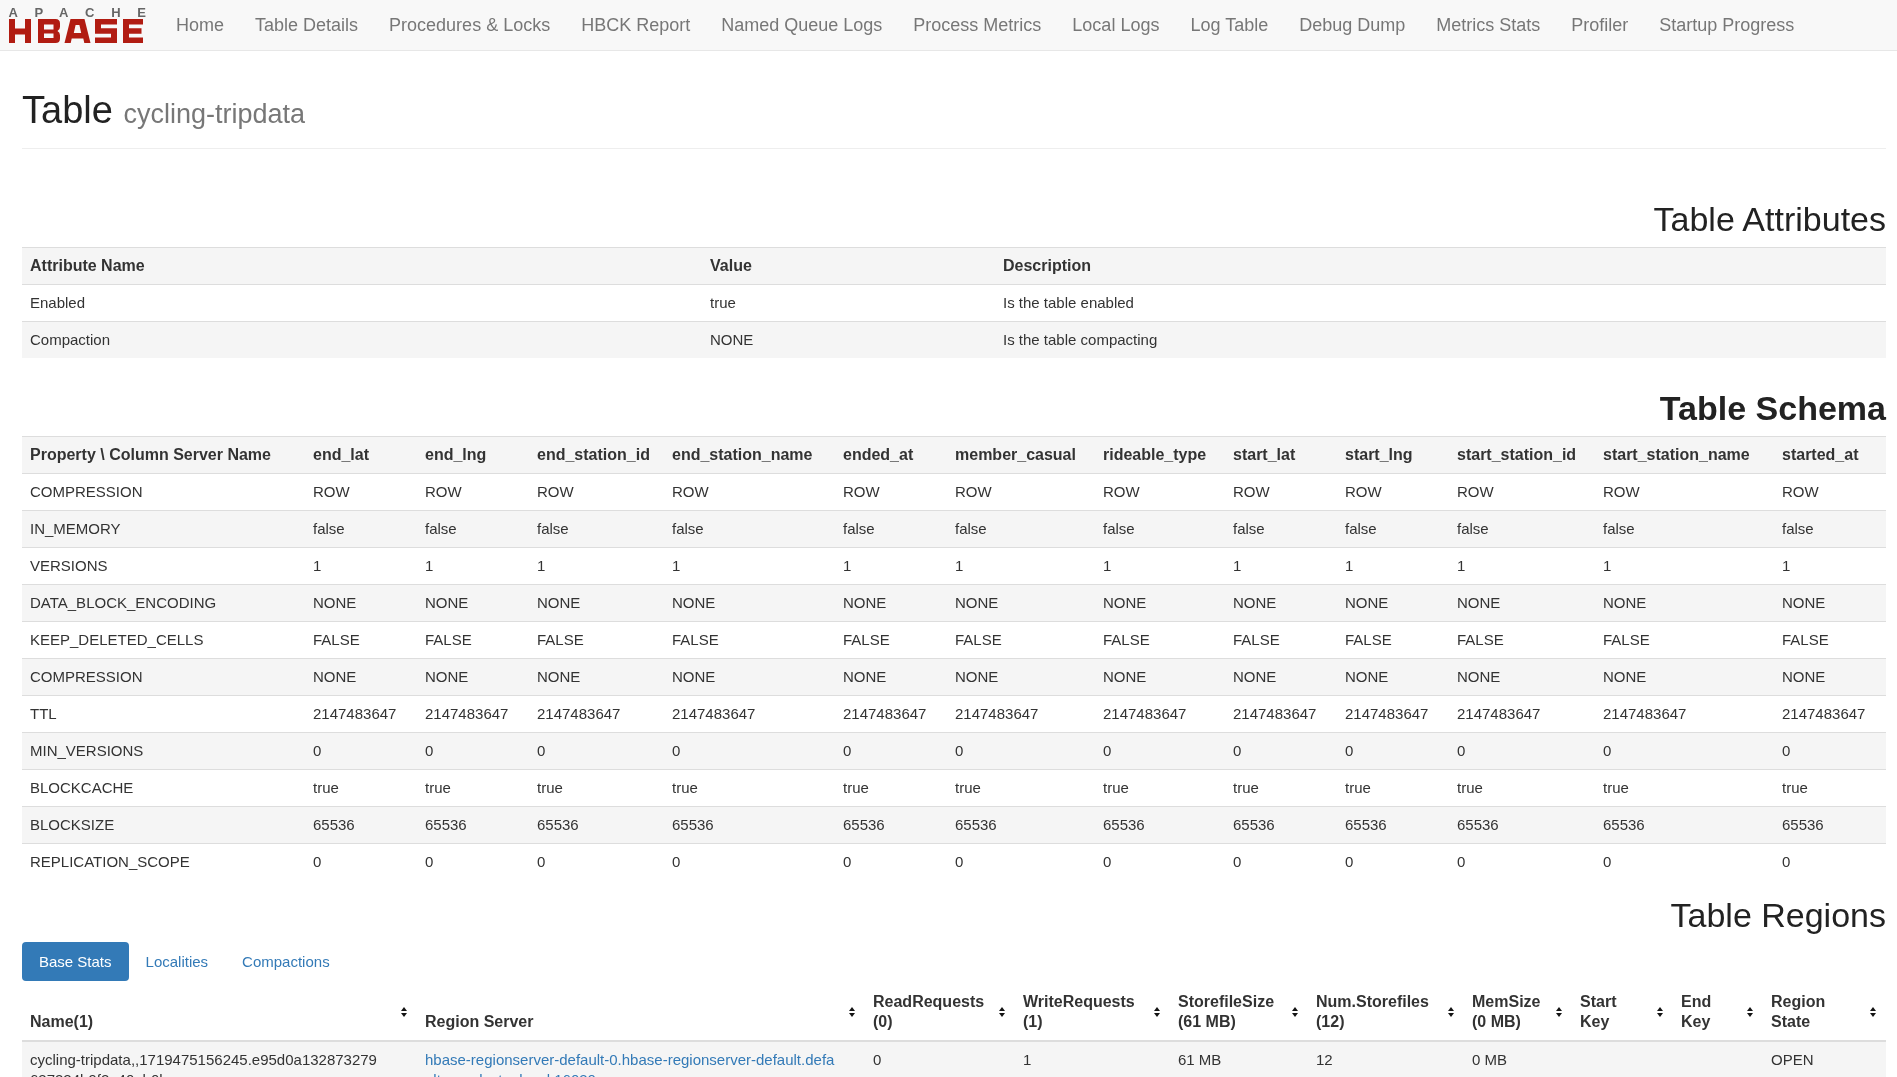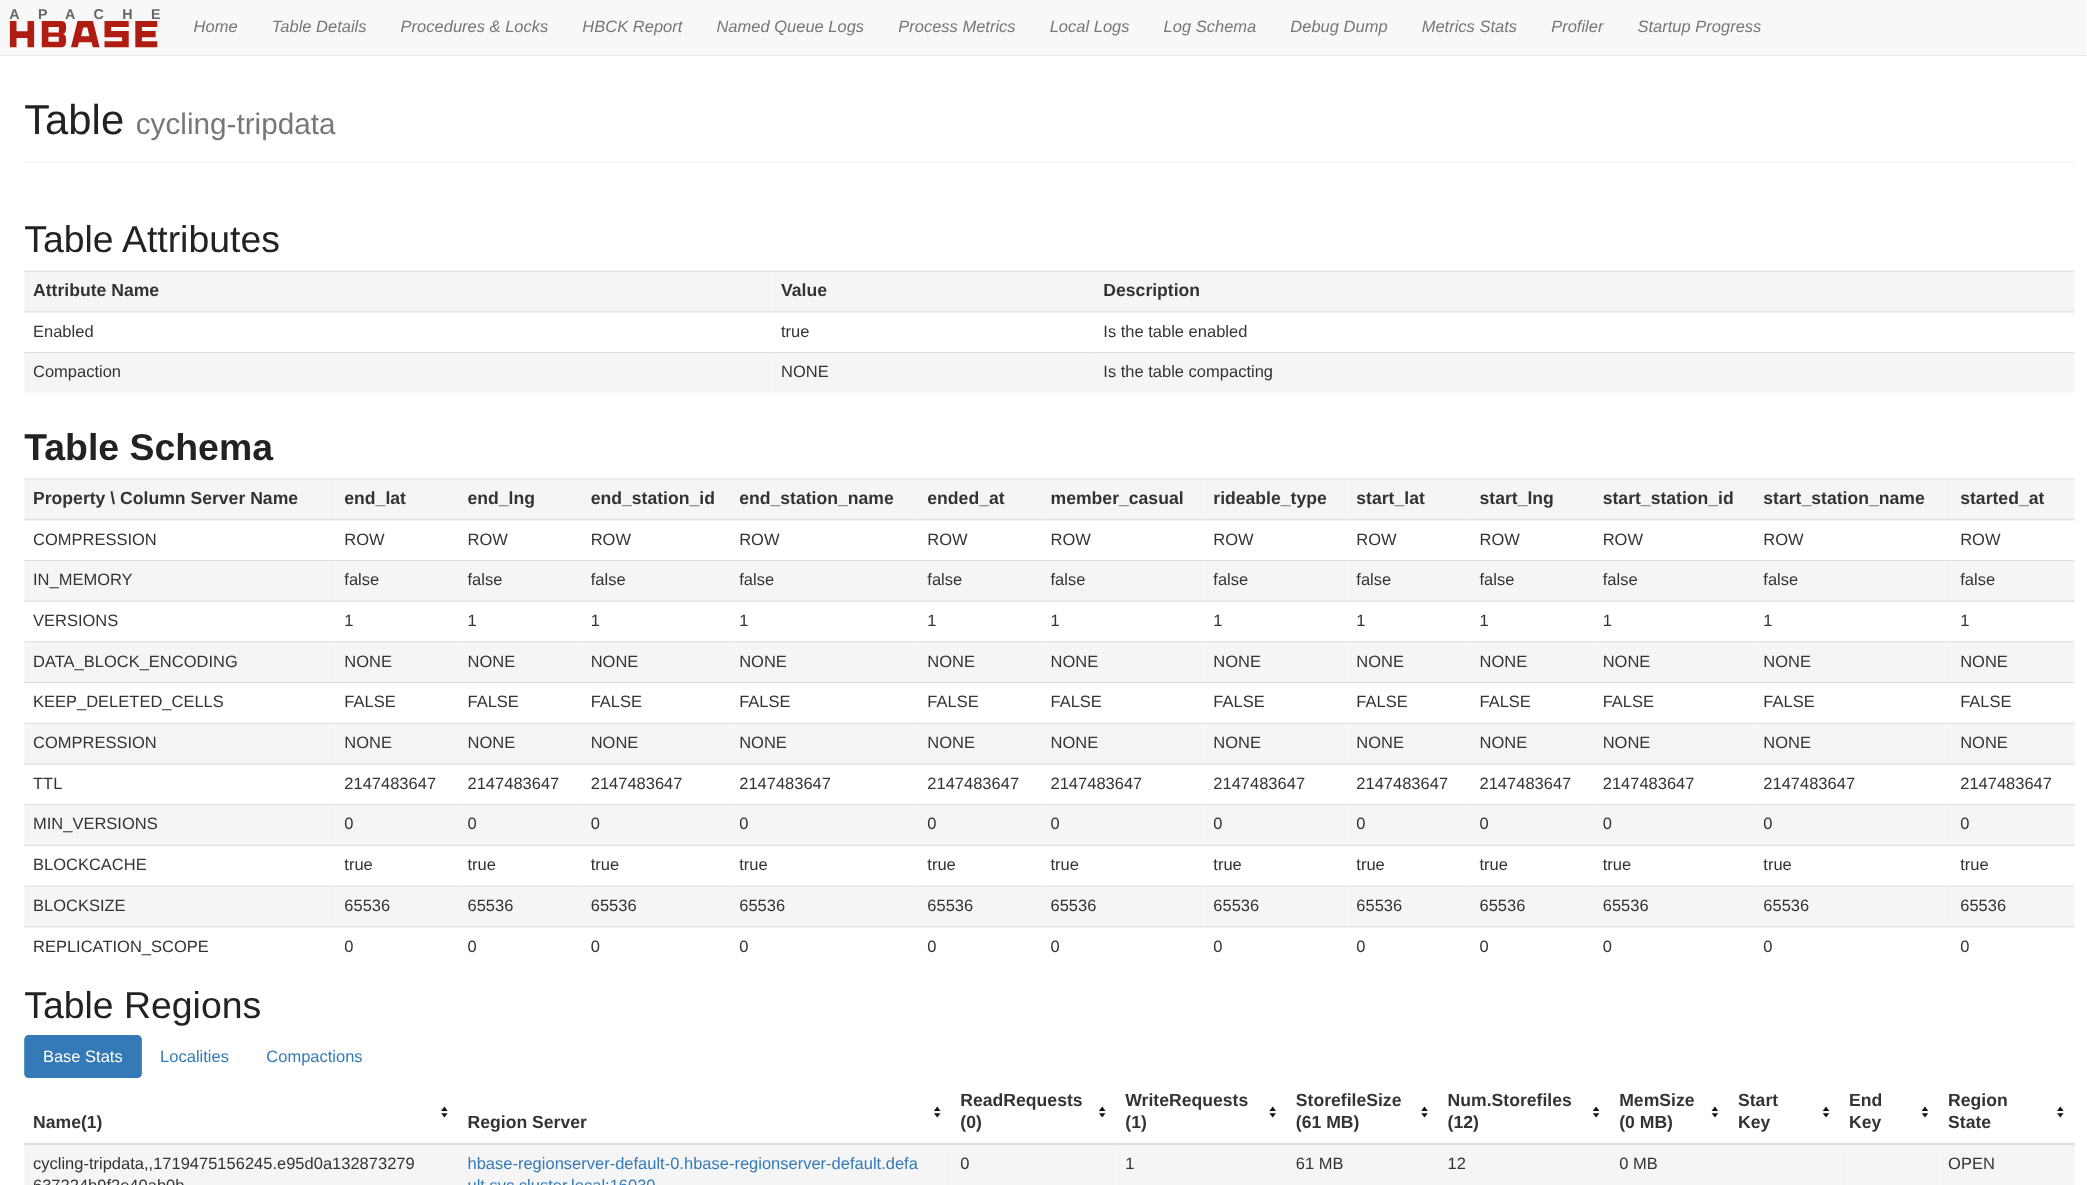--- a/index.html
+++ b/index.html
@@ -5,27 +5,27 @@
 * { box-sizing: border-box; }
 html,body { margin:0; padding:0; background:#fff; }
 body { font-family:"Liberation Sans", sans-serif; font-size:15px; color:#333; line-height:20px; }
 a { color:#337ab7; text-decoration:none; }
 
 
 .navbar { position:relative; height:51px; background:#f8f8f8; border-bottom:1px solid #e7e7e7; }
 .logo { position:absolute; left:8px; top:7px; }
 .nav { list-style:none; margin:0; padding:0; position:absolute; left:160.5px; top:0; }
 .nav li { float:left; }
-.nav li a { display:block; padding:15px 15.5px; color:#777; font-size:15px; line-height:20px;font-style:italic; }
+.nav li a { display:block; padding:15px 15.5px; color:#777; font-size:18px; line-height:20px; }
 
 
 .content { padding-left:22px; padding-right:11px; }
 h1 { font-size:38px; font-weight:normal; color:#222; margin:0; padding:0; line-height:42px; margin-top:38px; padding-bottom:13px; border-bottom:1px solid #eee; }
 h1 small { font-size:27px; color:#777; font-weight:normal; }
-h2 { font-size:34px; font-weight:normal; color:#222; margin:0; padding:0; line-height:38px; }
+h2 { font-size:34px; font-weight:normal; color:#222; margin:0; padding:0; line-height:38px;text-align:right; }
 .h2a { margin-top:51px; margin-bottom:9px; }
 .h2b { margin-top:31px; margin-bottom:9px;font-weight:bold; }
 .h2c { margin-top:16px; margin-bottom:8px; }
 
 table { border-collapse:collapse; width:1864px; table-layout:fixed; }
 th, td { padding:8px; line-height:20px; text-align:left; vertical-align:top; border-top:1px solid #ddd; font-size:15px; }
 th { font-weight:bold; font-size:16px; }
 .striped tr:nth-child(odd) { background:#f5f5f5; }
 
 
@@ -74,21 +74,21 @@
     <li>
         <a>Named Queue Logs</a>
       </li>
     <li>
         <a>Process Metrics</a>
       </li>
     <li>
         <a>Local Logs</a>
       </li>
     <li>
-        <a>Log Schema</a>
+        <a>Log Table</a>
       </li>
     <li>
         <a>Debug Dump</a>
       </li>
     <li>
         <a>Metrics Stats</a>
       </li>
     <li>
         <a>Profiler</a>
       </li>

